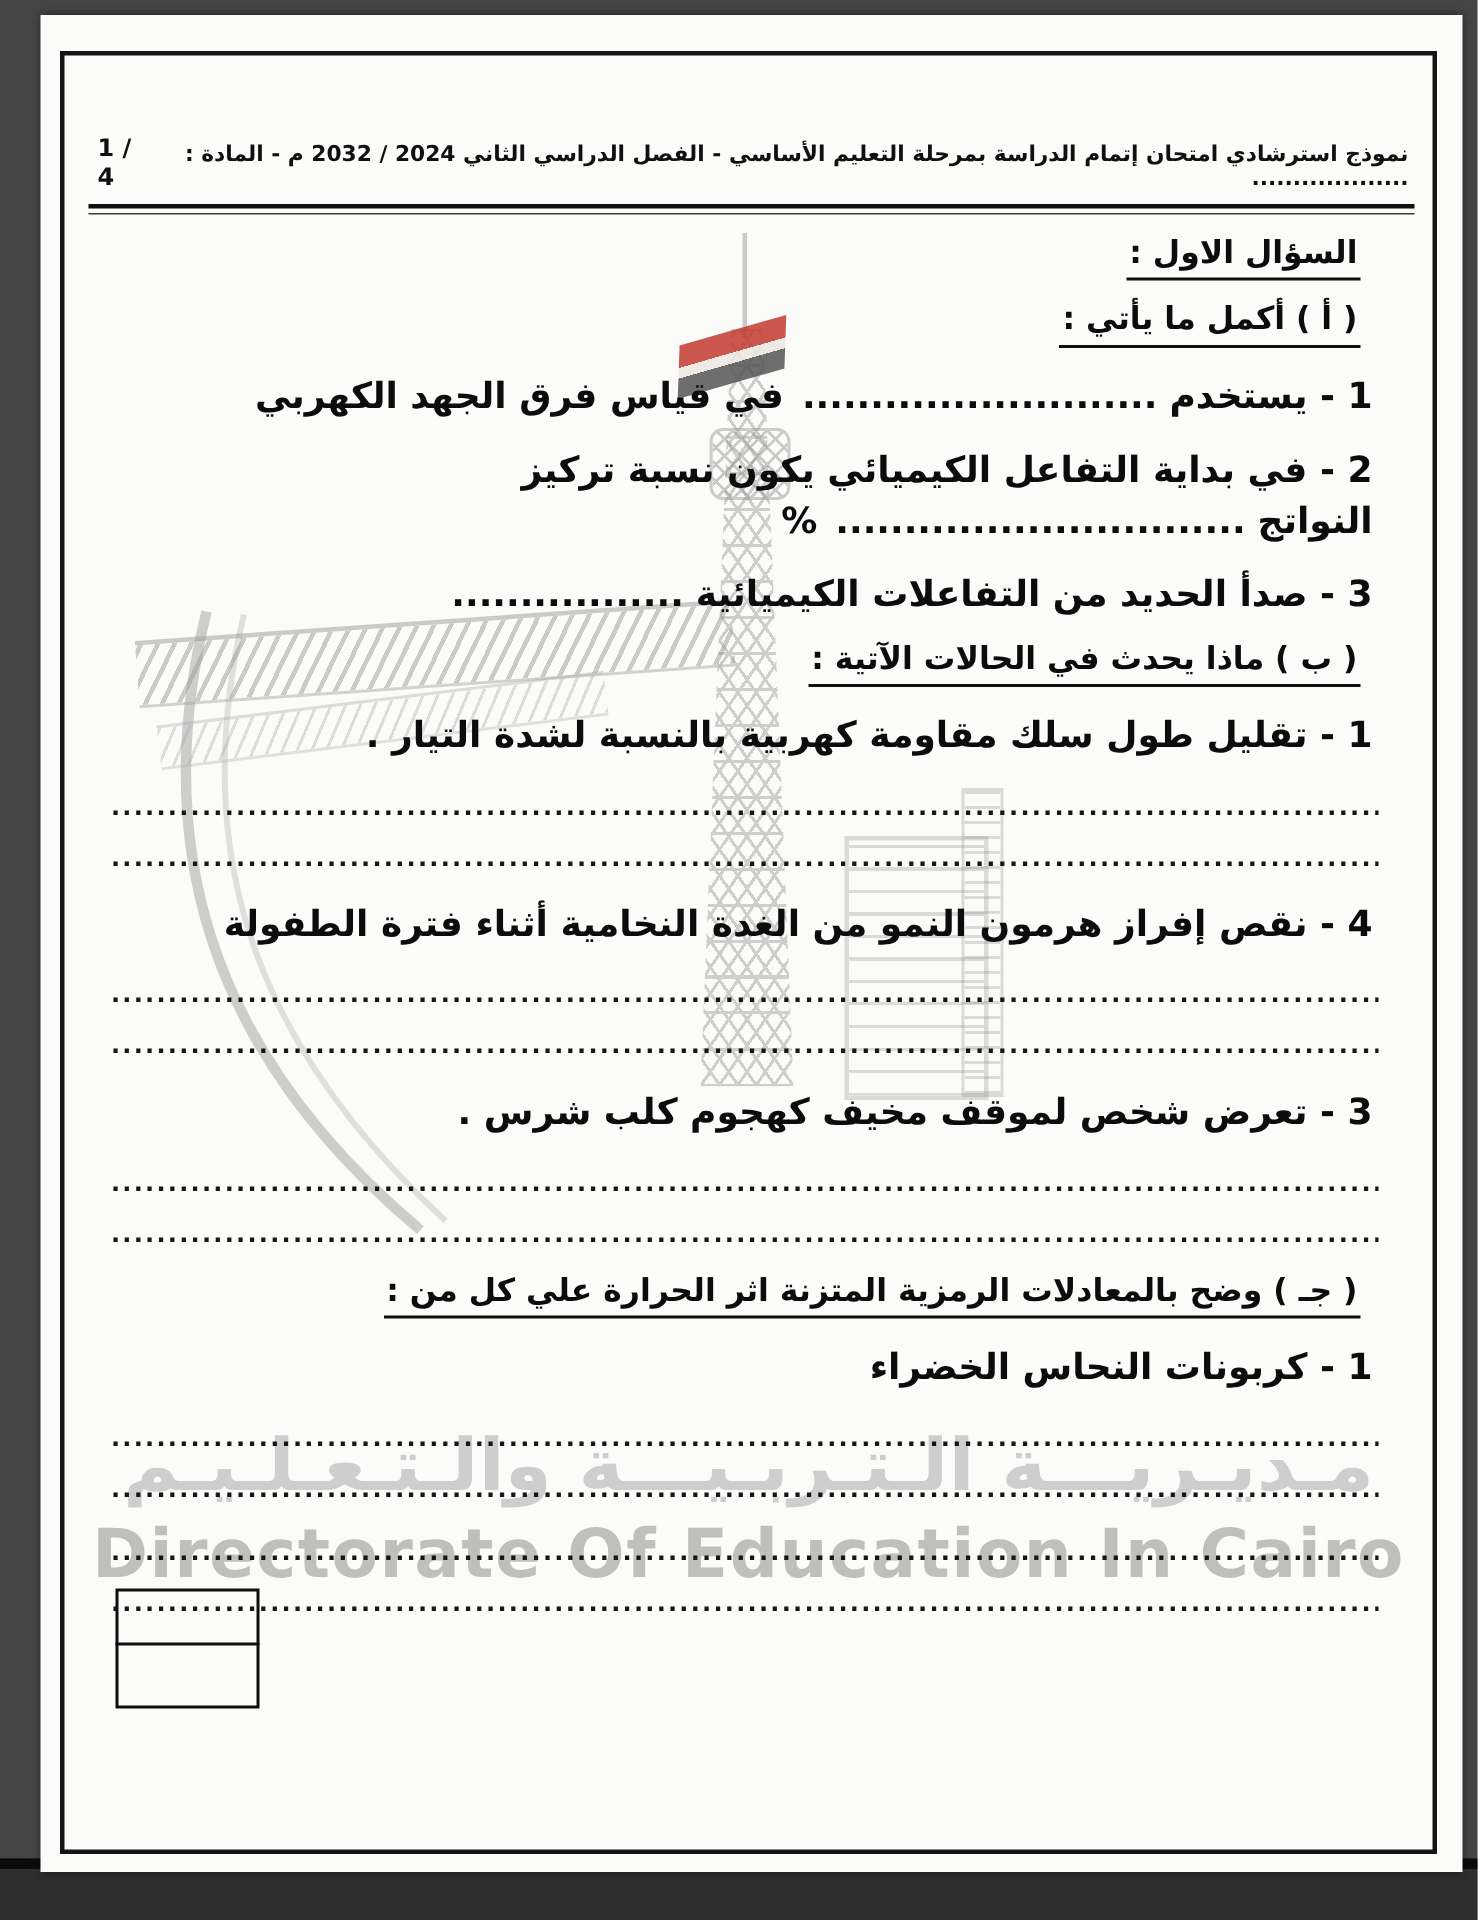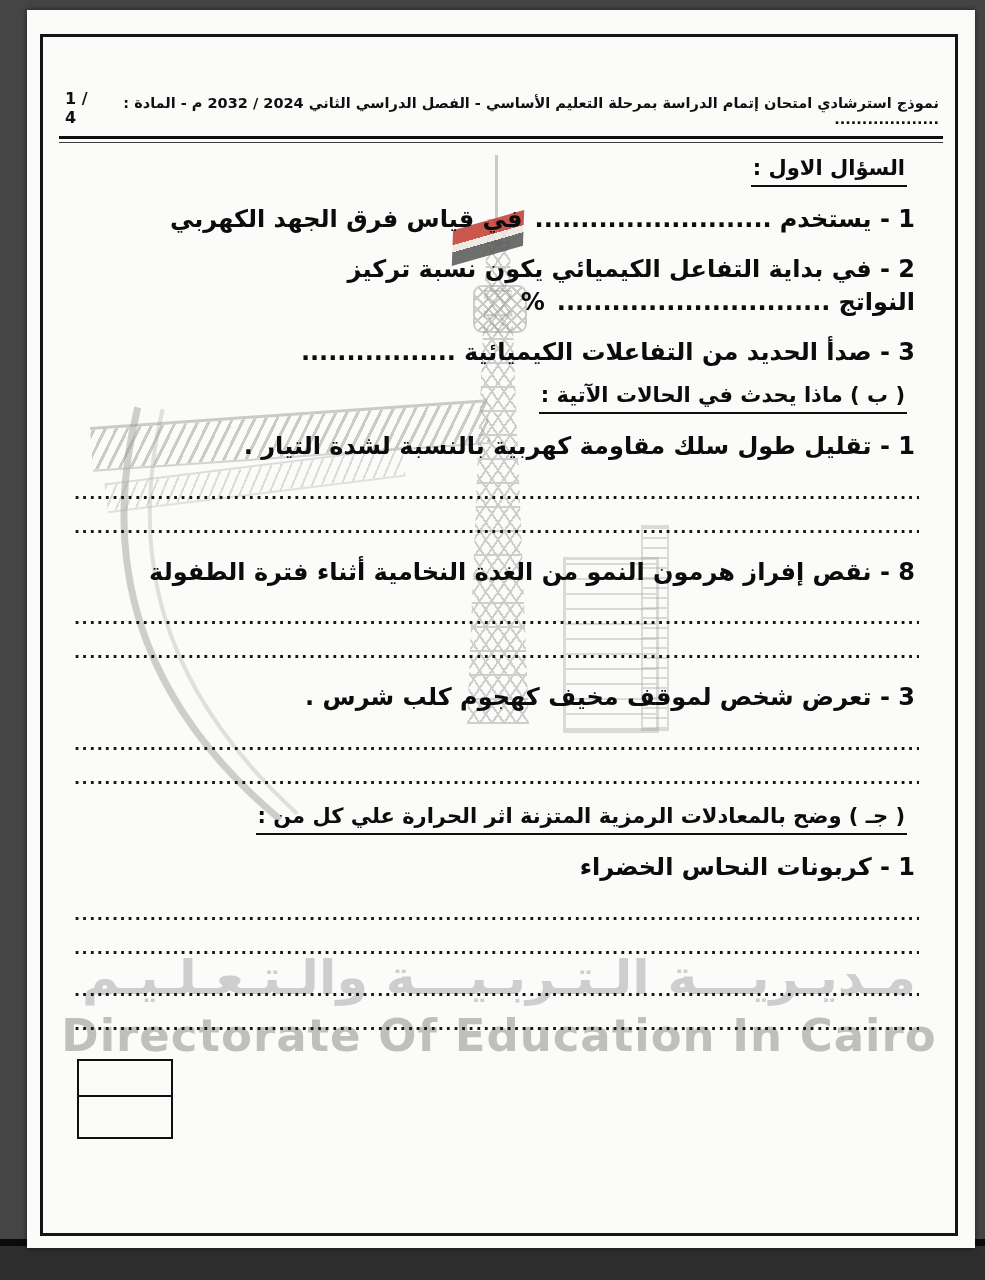--- a/index.html
+++ b/index.html
@@ -142,38 +142,39 @@
     <div class="red-mark"></div>
 
     <div class="header">
       <div class="h-title">نموذج استرشادي امتحان إتمام الدراسة بمرحلة التعليم الأساسي - الفصل الدراسي الثاني 2024 / 2032 م  -  المادة : ...................</div>
       <div class="h-page">1 / 4</div>
     </div>
     <div class="h-rule"></div>
 
     <div class="content">
       <div class="sec-title">السؤال الاول :</div>
+      <div class="sec-title">( أ ) أكمل ما يأتي :</div>
 
       <div class="item">
         <span>1 -  يستخدم</span><span class="dots">..........................</span><span class="post">في قياس فرق الجهد الكهربي</span>
       </div>
       <div class="item">
         <span>2 -  في بداية التفاعل الكيميائي يكون نسبة تركيز النواتج</span><span class="dots">..............................</span><span class="post">%</span>
       </div>
       <div class="item">
         <span>3 -  صدأ الحديد من التفاعلات الكيميائية</span><span class="dots">.................</span>
       </div>
 
       <div class="sec-title">( ب ) ماذا يحدث في الحالات الآتية :</div>
 
       <div class="item spaced">1 -  تقليل طول سلك مقاومة كهربية بالنسبة لشدة التيار .</div>
       <div class="ansline first">......................................................................................................................................................</div>
       <div class="ansline">......................................................................................................................................................</div>
 
-      <div class="item spaced">8 -  نقص إفراز هرمون النمو من الغدة النخامية أثناء فترة الطفولة</div>
+      <div class="item spaced">4 -  نقص إفراز هرمون النمو من الغدة النخامية أثناء فترة الطفولة</div>
       <div class="ansline first">......................................................................................................................................................</div>
       <div class="ansline">......................................................................................................................................................</div>
 
       <div class="item spaced">3 -  تعرض شخص لموقف مخيف كهجوم كلب شرس .</div>
       <div class="ansline first">......................................................................................................................................................</div>
       <div class="ansline">......................................................................................................................................................</div>
 
       <div class="sec-title">( جـ ) وضح بالمعادلات الرمزية المتزنة اثر الحرارة علي كل من :</div>
 
       <div class="item spaced">1 -  كربونات النحاس الخضراء</div>

